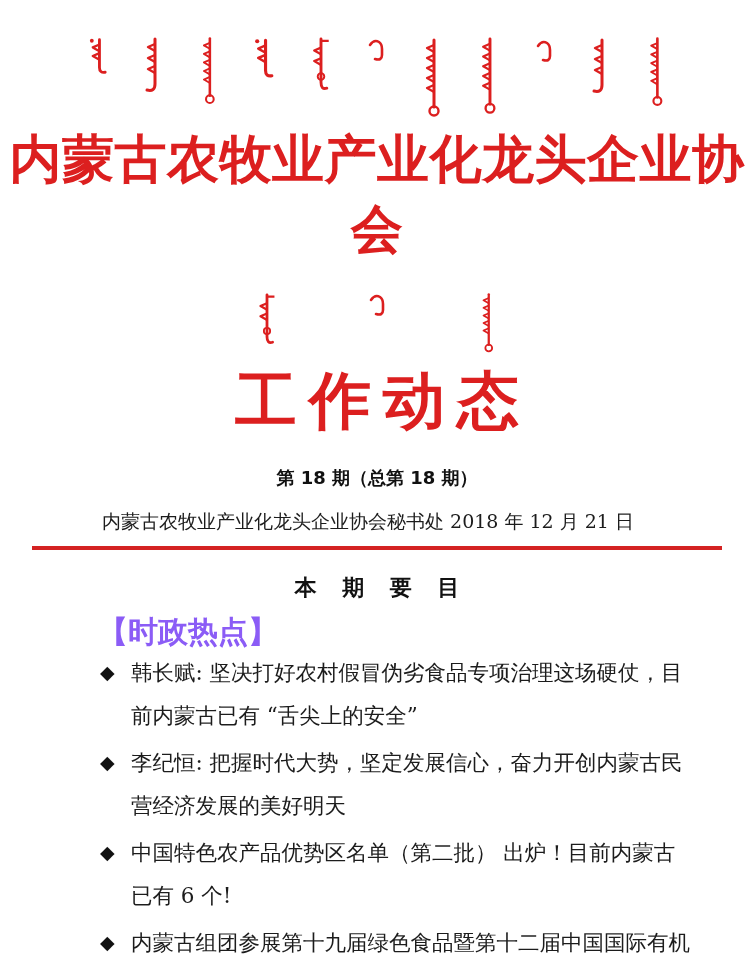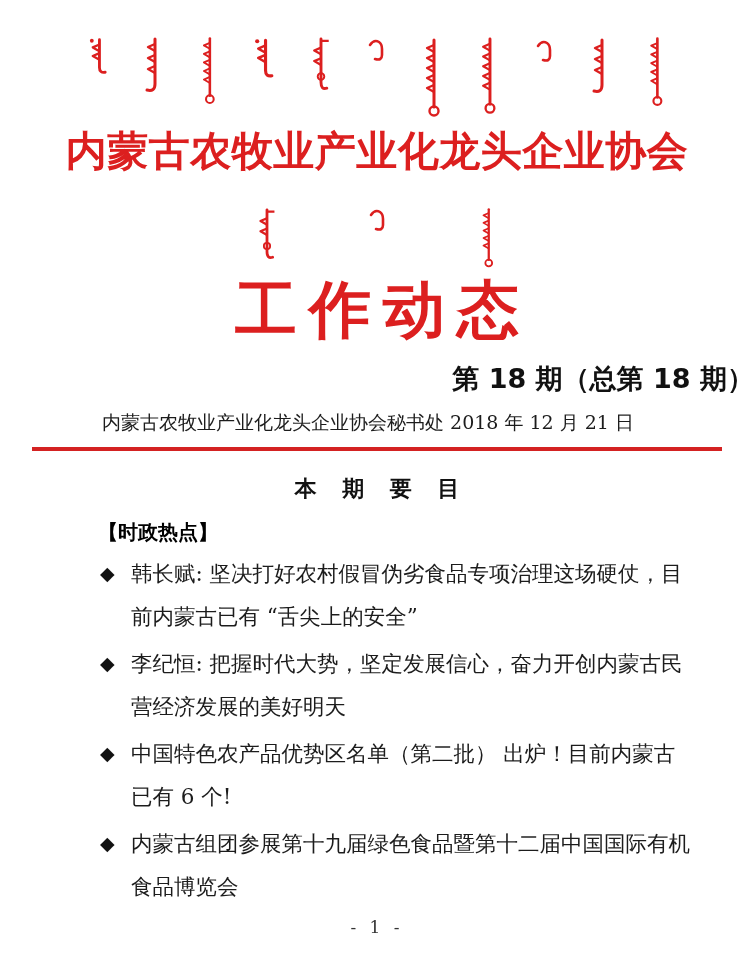--- a/index.html
+++ b/index.html
@@ -17,49 +17,49 @@
     gap:34px;margin:36px 40px 0;height:88px;
   }
   .mong-row2{
     display:flex;justify-content:center;align-items:flex-start;
     gap:88px;margin-top:28px;height:62px;
   }
   .mg{color:#dc1f1f;display:block;flex:none;}
 
   .org-title{
     text-align:center;color:#dc1f1f;
-    font-size:41px;font-weight:bold;line-height:1.35;
+    font-size:52px;font-weight:bold;line-height:1.35;
     letter-spacing:0.5px;margin-top:0;
     font-family:"DejaVu Serif","Liberation Serif",serif;
   }
   .bulletin-title{
     text-align:center;color:#dc1f1f;
     font-size:62px;font-weight:bold;line-height:1.08;
-    letter-spacing:12px;text-indent:12px;margin-top:8px;
+    letter-spacing:12px;text-indent:12px;margin-top:14px;
   }
   .issue-line{
-    text-align:right;font-size:27px;font-weight:bold;
-    margin-top:20px;line-height:30px;color:#111;
+    text-align:center;font-size:18px;font-weight:bold;
+    margin-top:28px;line-height:30px;color:#111;
     font-family:"DejaVu Sans","Liberation Sans",sans-serif;
   }
   .pub-line{
     display:flex;justify-content:space-between;align-items:baseline;
     margin:15px 120px 0 102px;font-size:19px;line-height:26px;color:#1c1c1c;
   }
   .rule{
     border:none;border-top:4px solid #d42222;
     margin:12px 32px 0;height:0;
   }
   .contents-heading{
     text-align:center;font-size:22px;font-weight:bold;color:#111;
     letter-spacing:9px;text-indent:9px;margin-top:23px;line-height:30px;
     font-family:"DejaVu Sans","Liberation Sans",sans-serif;
   }
   .section-title{
-    font-size:20px;font-weight:bold;color:#000000;
+    font-size:30px;font-weight:bold;color:#8b5cf6;
     margin:13px 60px 0 98px;line-height:31px;
     font-family:"DejaVu Sans","Liberation Sans",sans-serif;
   }
   .toc-item{
     display:flex;align-items:flex-start;
     margin:4px 58px 0 100px;
     font-size:21.5px;line-height:43px;color:#1c1c1c;
   }
   .toc-bullet{
     width:31px;flex:none;font-size:19px;line-height:43px;color:#111;

